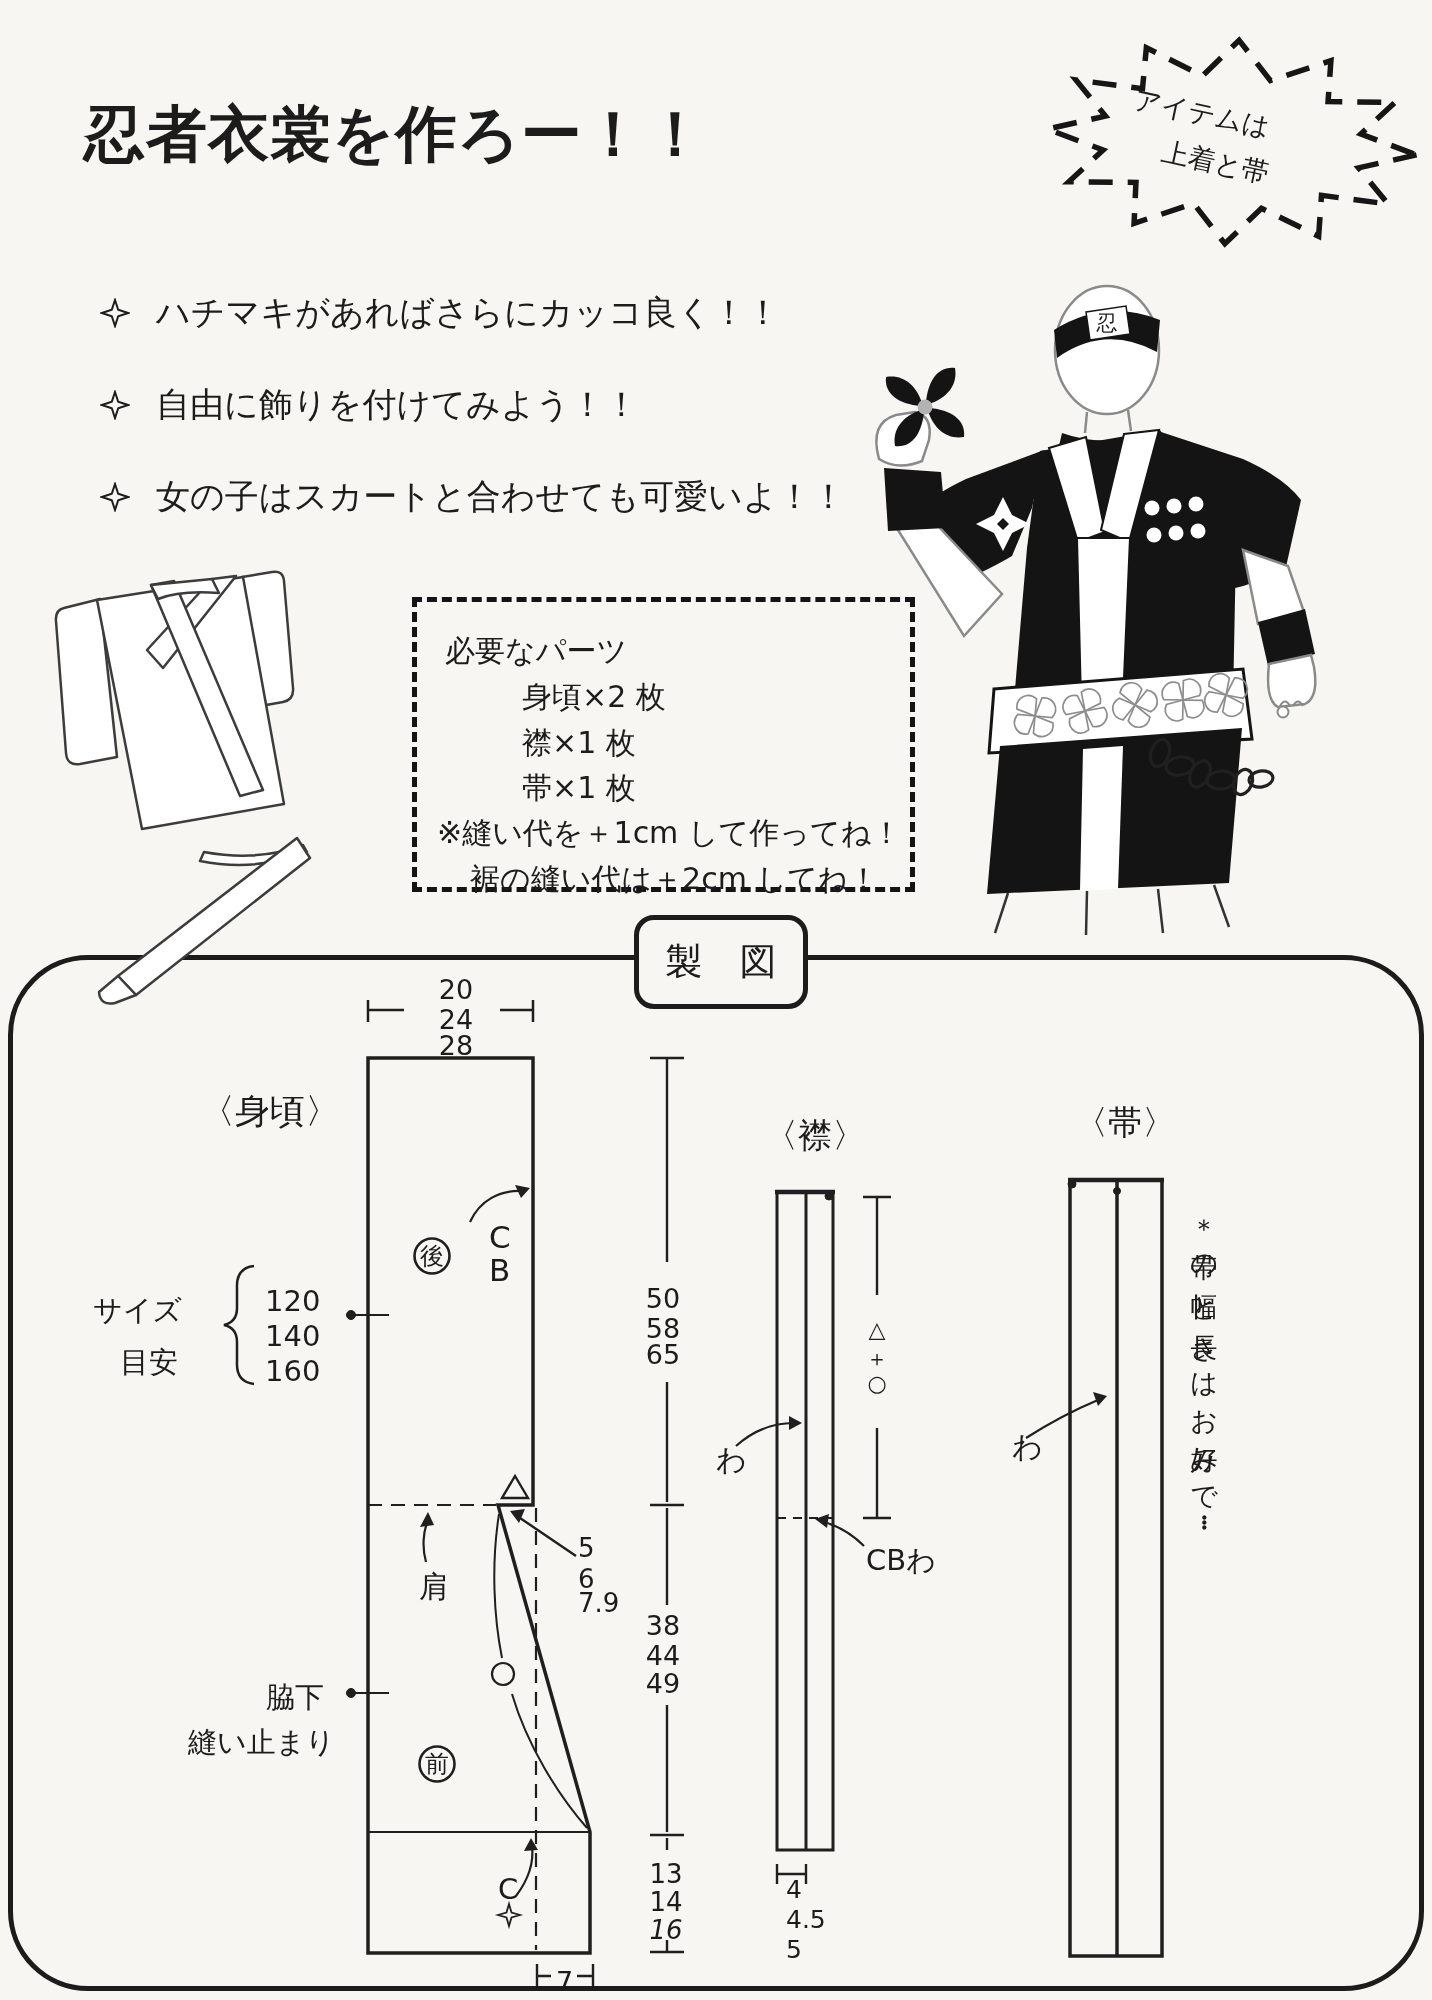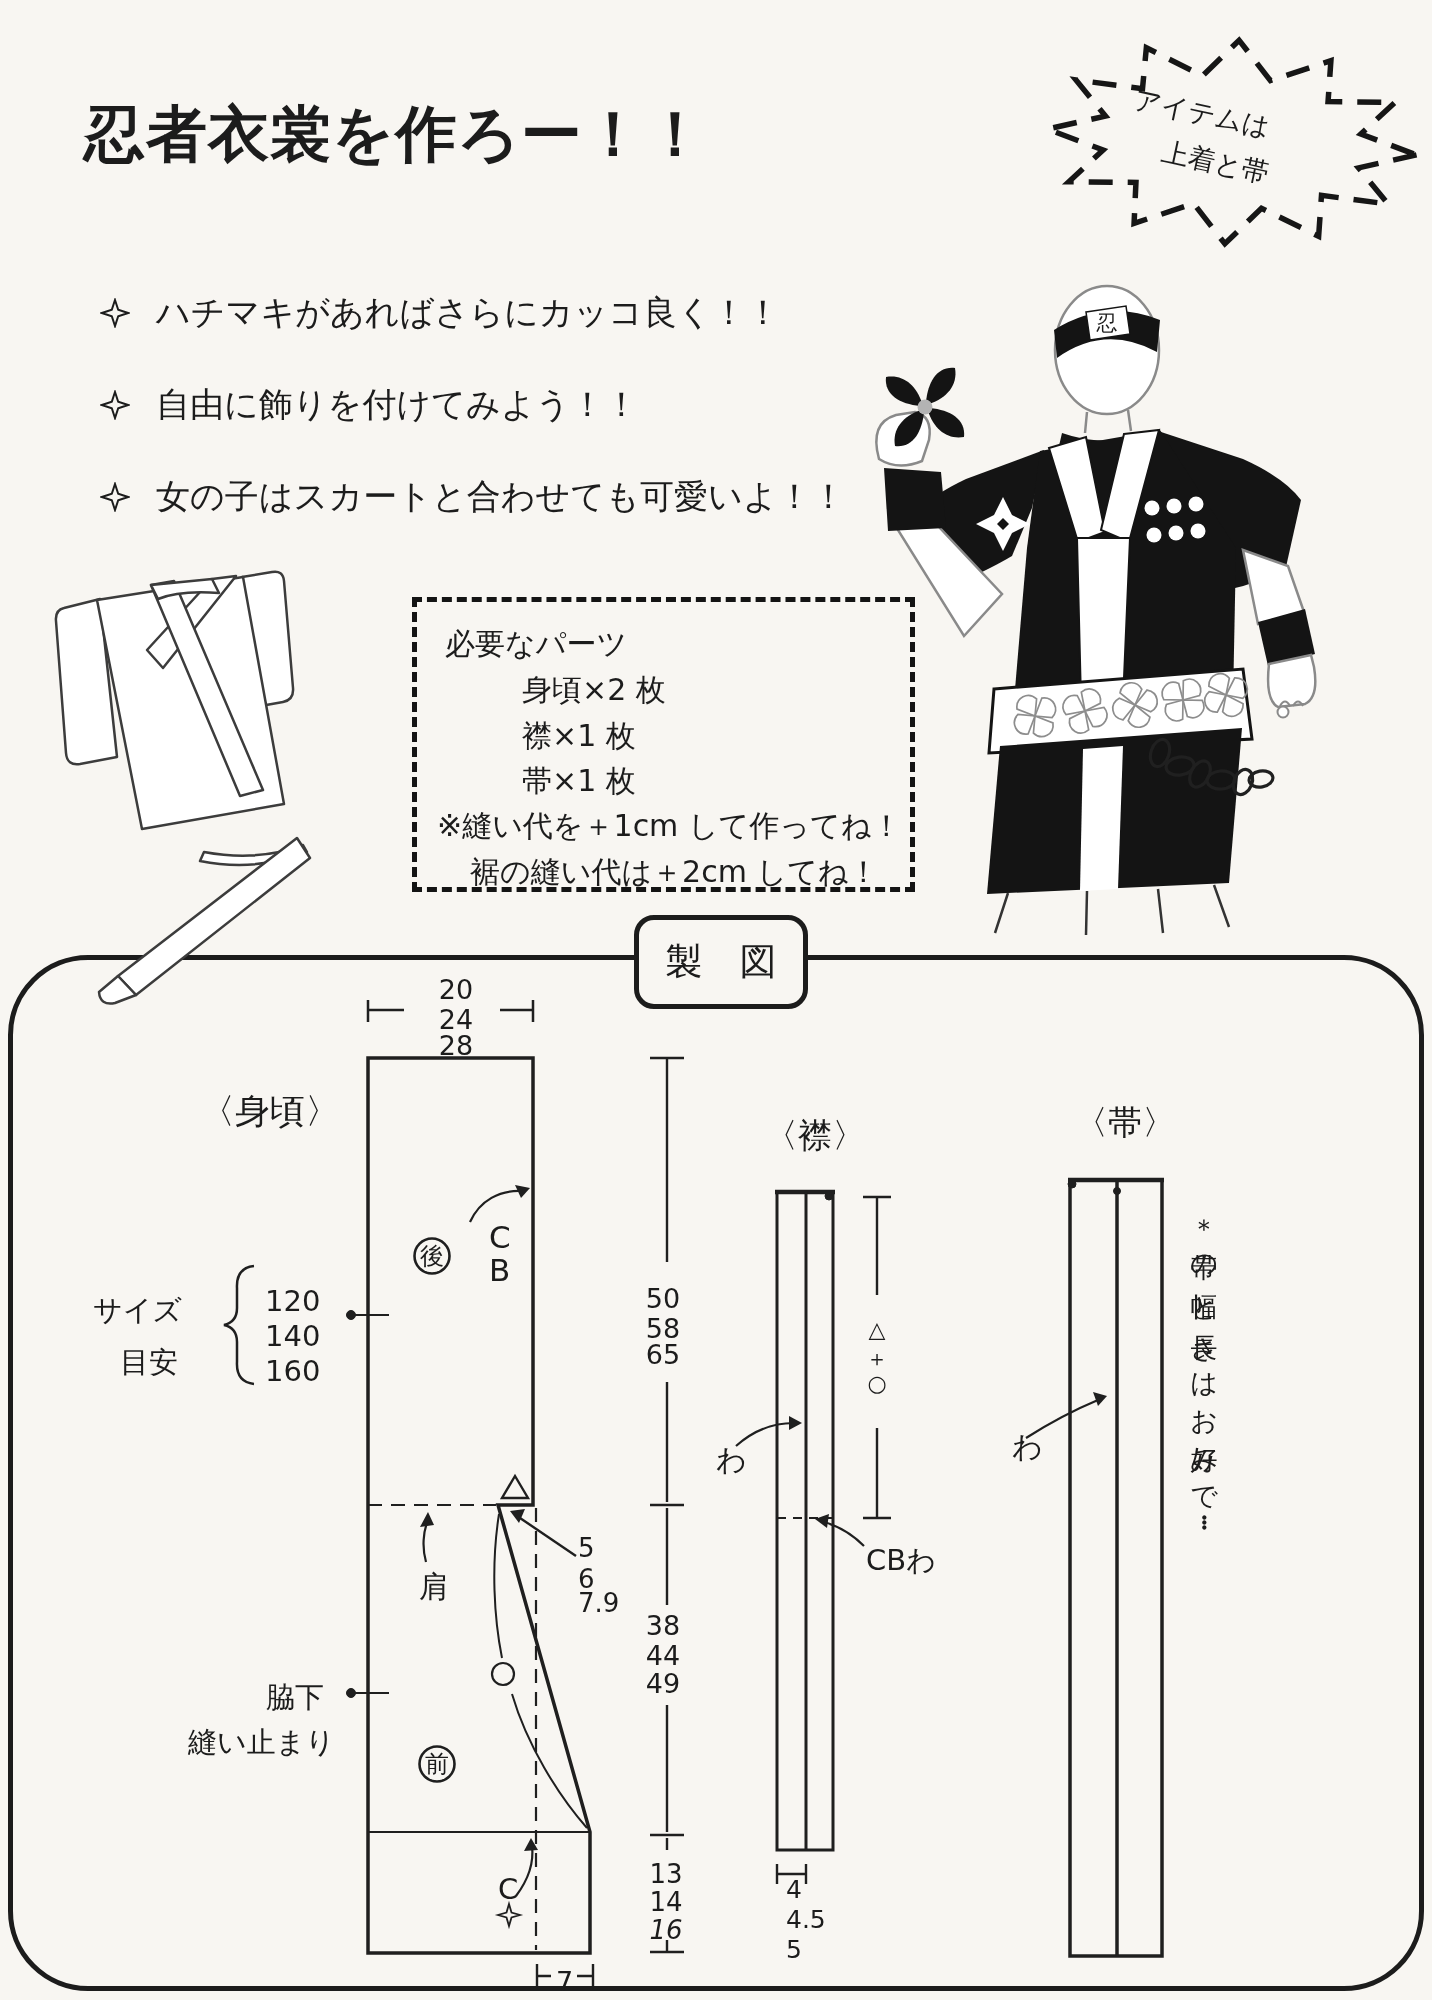--- a/index.html
+++ b/index.html
@@ -9,21 +9,21 @@
   .lbl{position:absolute;white-space:nowrap;color:#1c1c1c;z-index:6;}
   .ctr{transform:translate(-50%,-50%);text-align:center;}
   .col{text-align:center;}
   #title{left:84px;top:94px;font-size:61px;font-weight:800;letter-spacing:1px;}
   #burst-text{left:1128px;top:96px;transform:rotate(12deg);font-size:27px;z-index:6;}
   #burst-text .l2{padding-left:38px;margin-top:9px;}
   .bullet-row{position:absolute;left:100px;display:flex;align-items:center;gap:26px;z-index:6;}
   .bullet-row .btxt{font-size:34px;}
   #parts-box{position:absolute;left:412px;top:597px;width:503px;height:295px;
              border:5px dashed #141414;box-sizing:border-box;z-index:2;background:transparent;}
-  #parts-box .p{position:absolute;font-size:30px;white-space:nowrap;}
+  #parts-box .p{position:absolute;font-size:30px;white-space:nowrap;margin-top:7px;}
   #main-frame{position:absolute;left:8px;top:955px;width:1416px;height:1036px;
               border:5px solid #1c1c1c;border-radius:80px;box-sizing:border-box;z-index:1;}
   #seizu-box{position:absolute;left:634px;top:915px;width:174px;height:94px;background:#f8f6f2;
              border:5px solid #1c1c1c;border-radius:20px;box-sizing:border-box;z-index:2;
              display:flex;align-items:center;justify-content:center;font-size:37px;}
   #art{position:absolute;left:0;top:0;z-index:3;}
   .vtext{writing-mode:vertical-rl;text-orientation:upright;letter-spacing:5px;font-size:27px;}
   .fs21{font-size:21px;} .fs22{font-size:22px;} .fs24{font-size:24px;} .fs25{font-size:25px;}
   .fs26{font-size:26px;} .fs27{font-size:27px;} .fs29{font-size:29px;} .fs30{font-size:30px;}
   .fs31{font-size:31px;} .fs34{font-size:34px;} .fs35{font-size:35px;}

